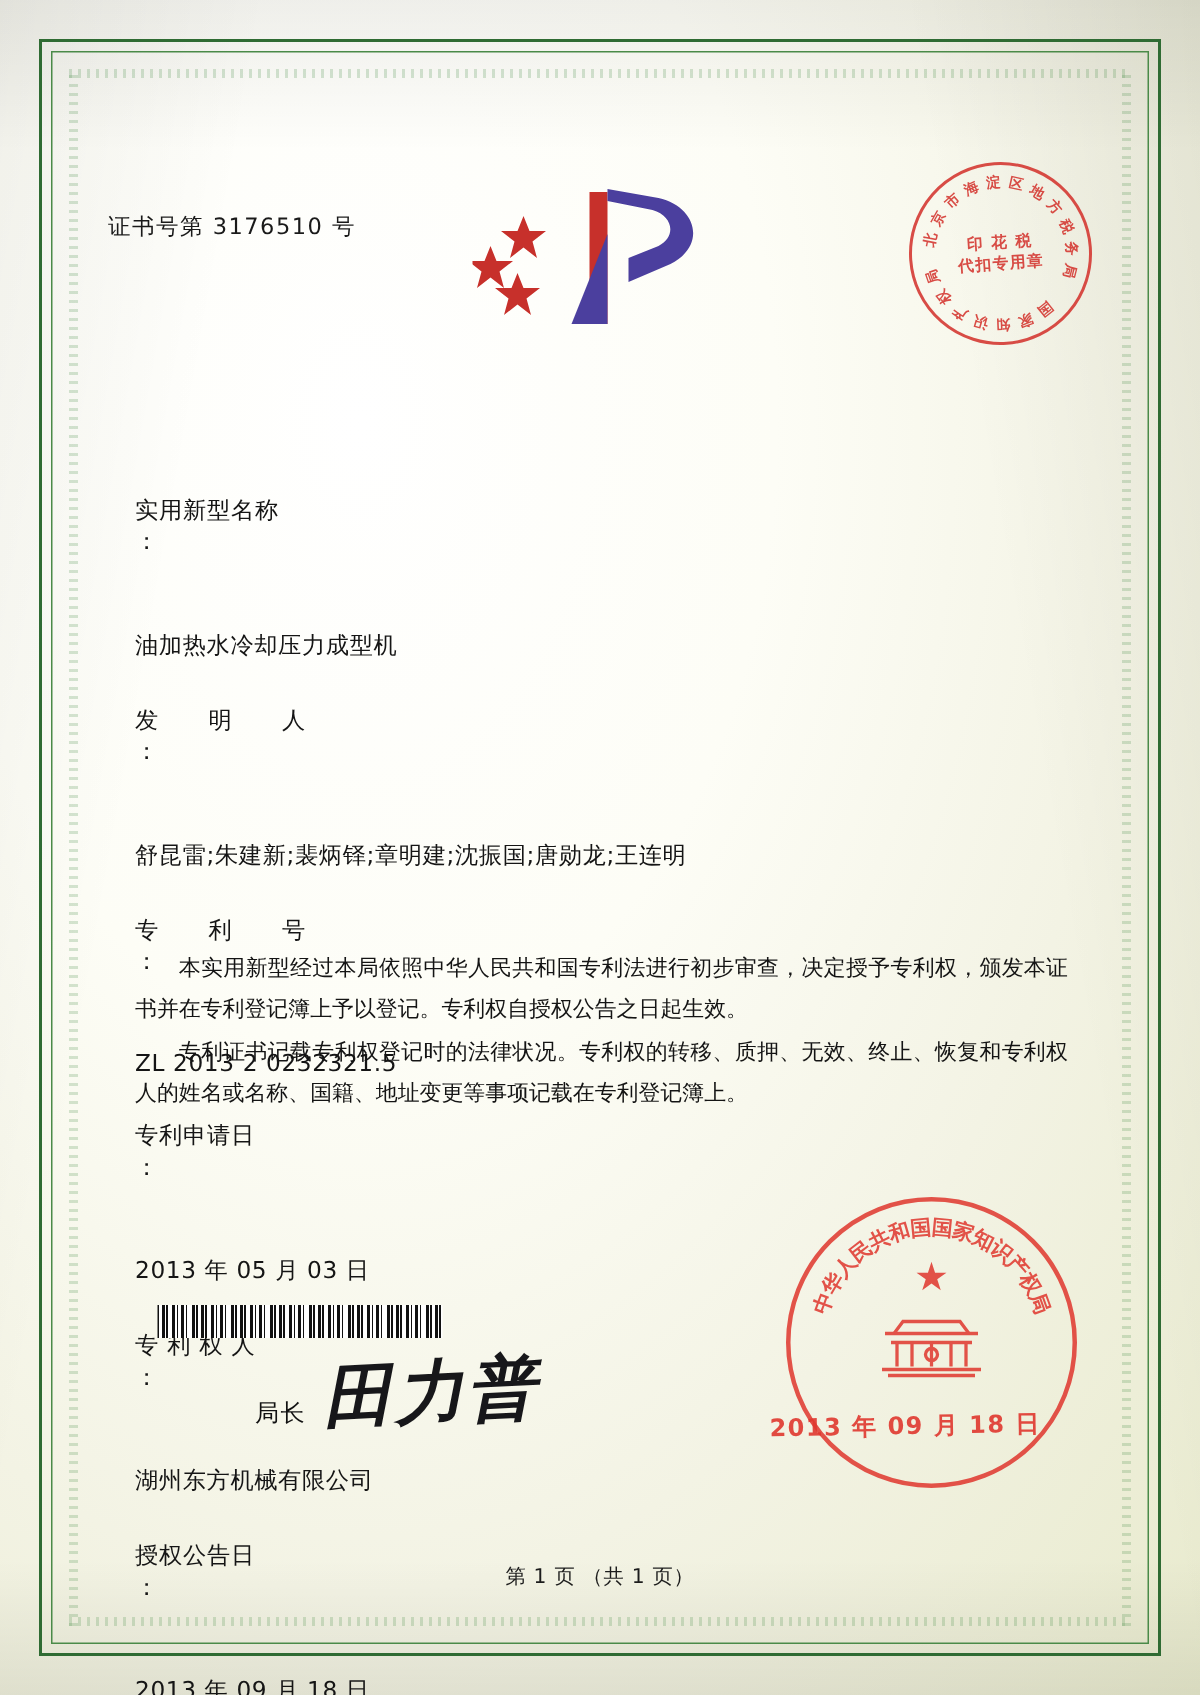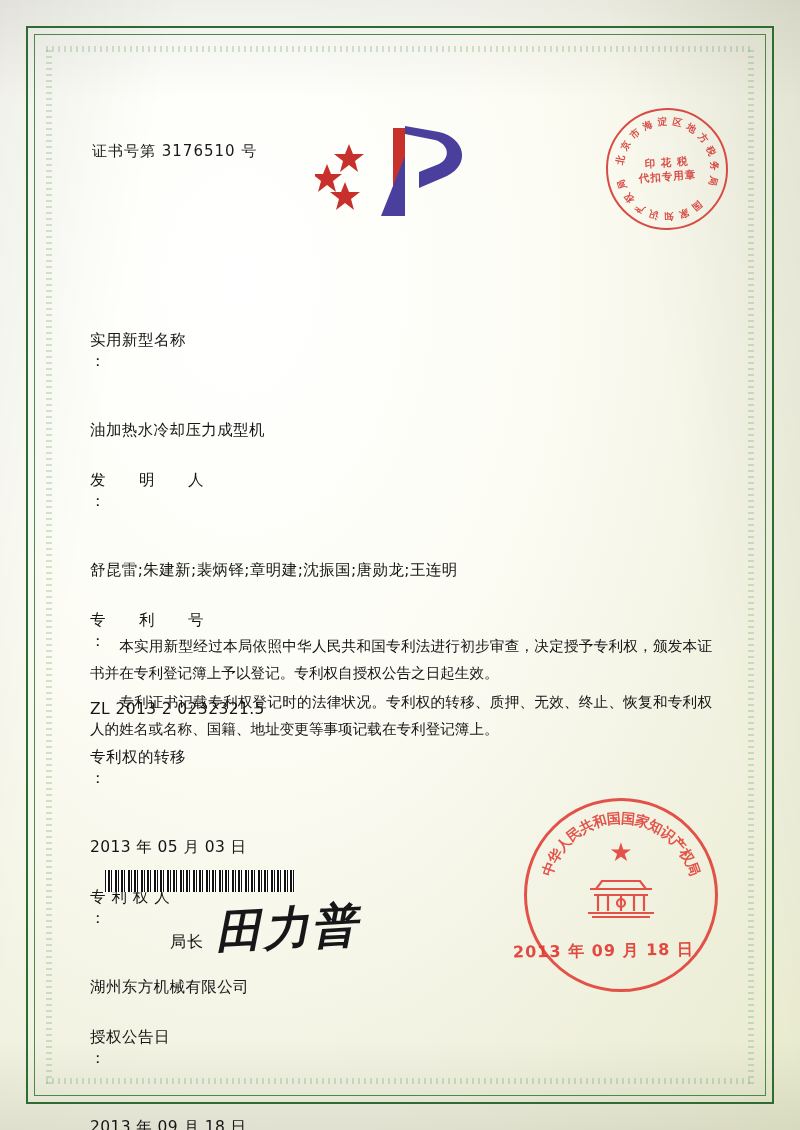--- a/index.html
+++ b/index.html
@@ -62,21 +62,21 @@
   }
   .content {
     position: absolute;
     left: 60px;
     top: 60px;
     right: 60px;
     bottom: 60px;
   }
   .cert-no {
     position: absolute;
-    left: 32px;
+    left: 12px;
     top: 82px;
     font-size: 15px;
     color: #1a1a1a;
     letter-spacing: 1px;
     font-family: "DejaVu Sans", sans-serif;
   }
   .emblem {
     position: absolute;
     left: 50%;
     top: 60px;
@@ -336,21 +336,21 @@
         <span class="field-label spaced">发　明　人</span>
         <span class="field-colon">：</span>
         <span class="field-value">舒昆雷;朱建新;裴炳铎;章明建;沈振国;唐勋龙;王连明</span>
       </div>
       <div class="field-row">
         <span class="field-label spaced">专　利　号</span>
         <span class="field-colon">：</span>
         <span class="field-value">ZL 2013 2 0232321.5</span>
       </div>
       <div class="field-row">
-        <span class="field-label">专利权的转移</span>
+        <span class="field-label">专利申请日</span>
         <span class="field-colon">：</span>
         <span class="field-value">2013 年 05 月 03 日</span>
       </div>
       <div class="field-row">
         <span class="field-label">专 利 权 人</span>
         <span class="field-colon">：</span>
         <span class="field-value">湖州东方机械有限公司</span>
       </div>
       <div class="field-row">
         <span class="field-label">授权公告日</span>
@@ -396,14 +396,15 @@
             <path d="M14 22 V38 M24 22 V38 M37 22 V38 M50 22 V38 M60 22 V38"></path>
             <path d="M4 40 H70"></path>
             <path d="M8 44 H66"></path>
             <circle cx="37" cy="30" r="4"></circle>
           </g>
         </svg>
       </div>
     </div>
     <div class="stamp-date">2013 年 09 月 18 日</div>
 
+    <div class="footer">第 1 页 （共 1 页）</div>
   </div>
 </div>
 
 </body></html>

